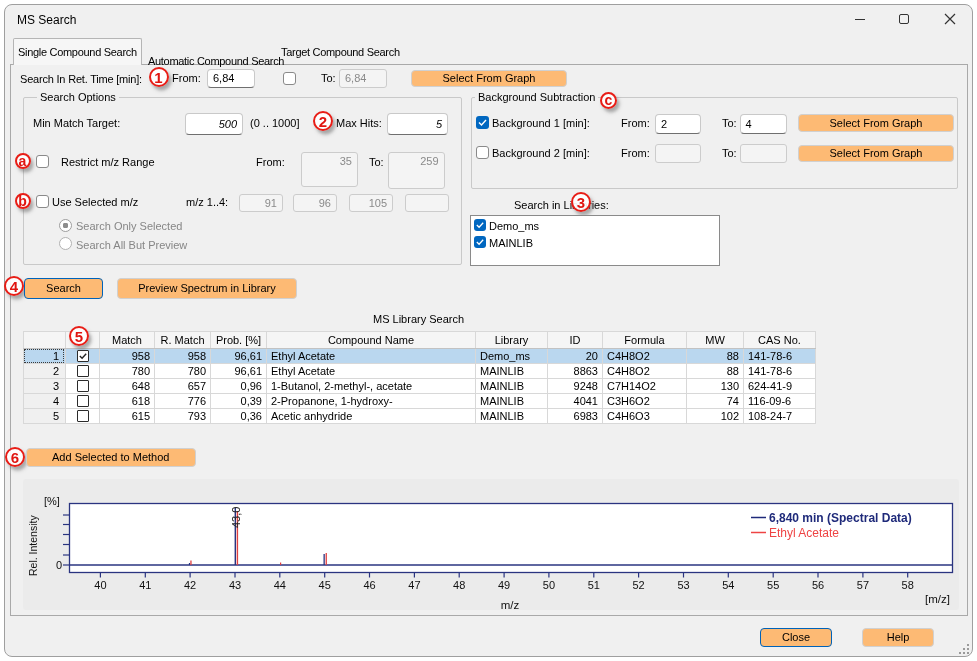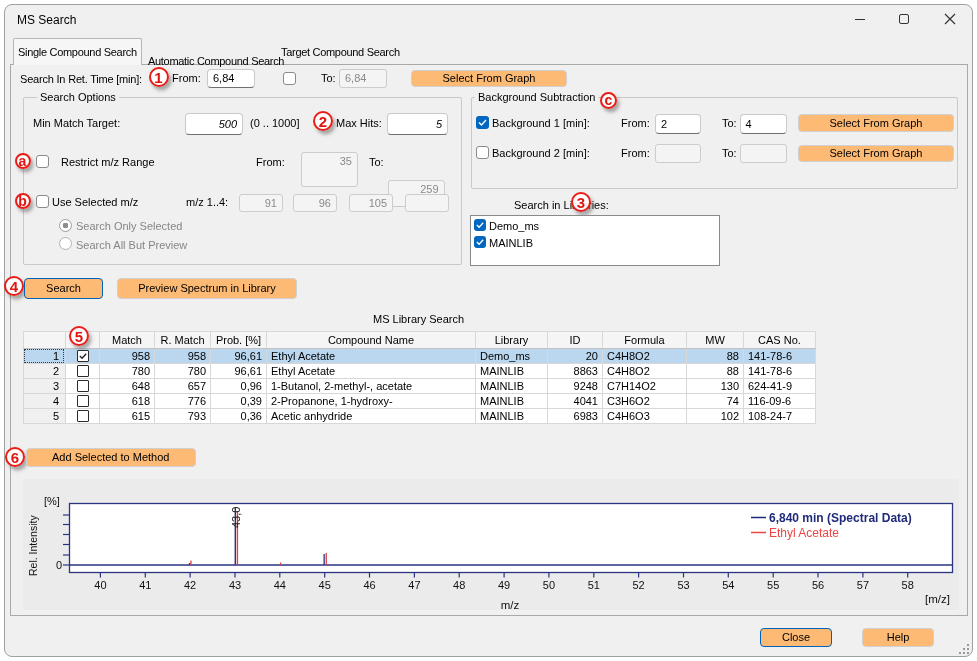--- a/index.html
+++ b/index.html
@@ -66,21 +66,21 @@
 <div class="circ" style="left:313px; top:111px; width:20px; height:20px; line-height:17px; font-size:15px;">2</div>
 <div class="lbl" style="left:336px; top:116px;">Max Hits:</div>
 <div class="inp ra" style="left:387px; top:112.5px; width:61px; height:22px; line-height:20px;">5</div>
 
 <div class="circ" style="left:14.5px; top:153px; width:16px; height:16px; line-height:12px; font-size:14px;">a</div>
 <div class="cb" style="left:36px; top:155px;"></div>
 <div class="lbl" style="left:61px; top:155px;">Restrict m/z Range</div>
 <div class="lbl" style="left:256px; top:155px;">From:</div>
 <div class="dinp ra" style="left:281px; top:152px; width:57px; height:35px; line-height:17.5px;margin-left:20px;">35</div>
 <div class="lbl" style="left:369px; top:155px;">To:</div>
-<div class="dinp ra" style="left:387.5px; top:152px; width:57px; height:27px; line-height:17.5px;margin-top:28px;">259</div>
+<div class="dinp ra" style="left:387.5px; top:152px; width:57px; height:37px; line-height:17.5px;">259</div>
 
 <div class="circ" style="left:14.5px; top:193px; width:16px; height:16px; line-height:12px; font-size:14px;">b</div>
 <div class="cb" style="left:36px; top:195px;"></div>
 <div class="lbl" style="left:52px; top:195px;">Use Selected m/z</div>
 <div class="lbl" style="left:186px; top:195px;">m/z 1..4:</div>
 <div class="dinp ra" style="left:239px; top:193.5px; width:44px; height:18px;">91</div>
 <div class="dinp ra" style="left:293px; top:193.5px; width:44px; height:18px;">96</div>
 <div class="dinp ra" style="left:349px; top:193.5px; width:44px; height:18px;">105</div>
 <div class="dinp ra" style="left:404.5px; top:193.5px; width:44px; height:18px;"></div>
 <div class="radio sel" style="left:59px; top:219px;"></div>

